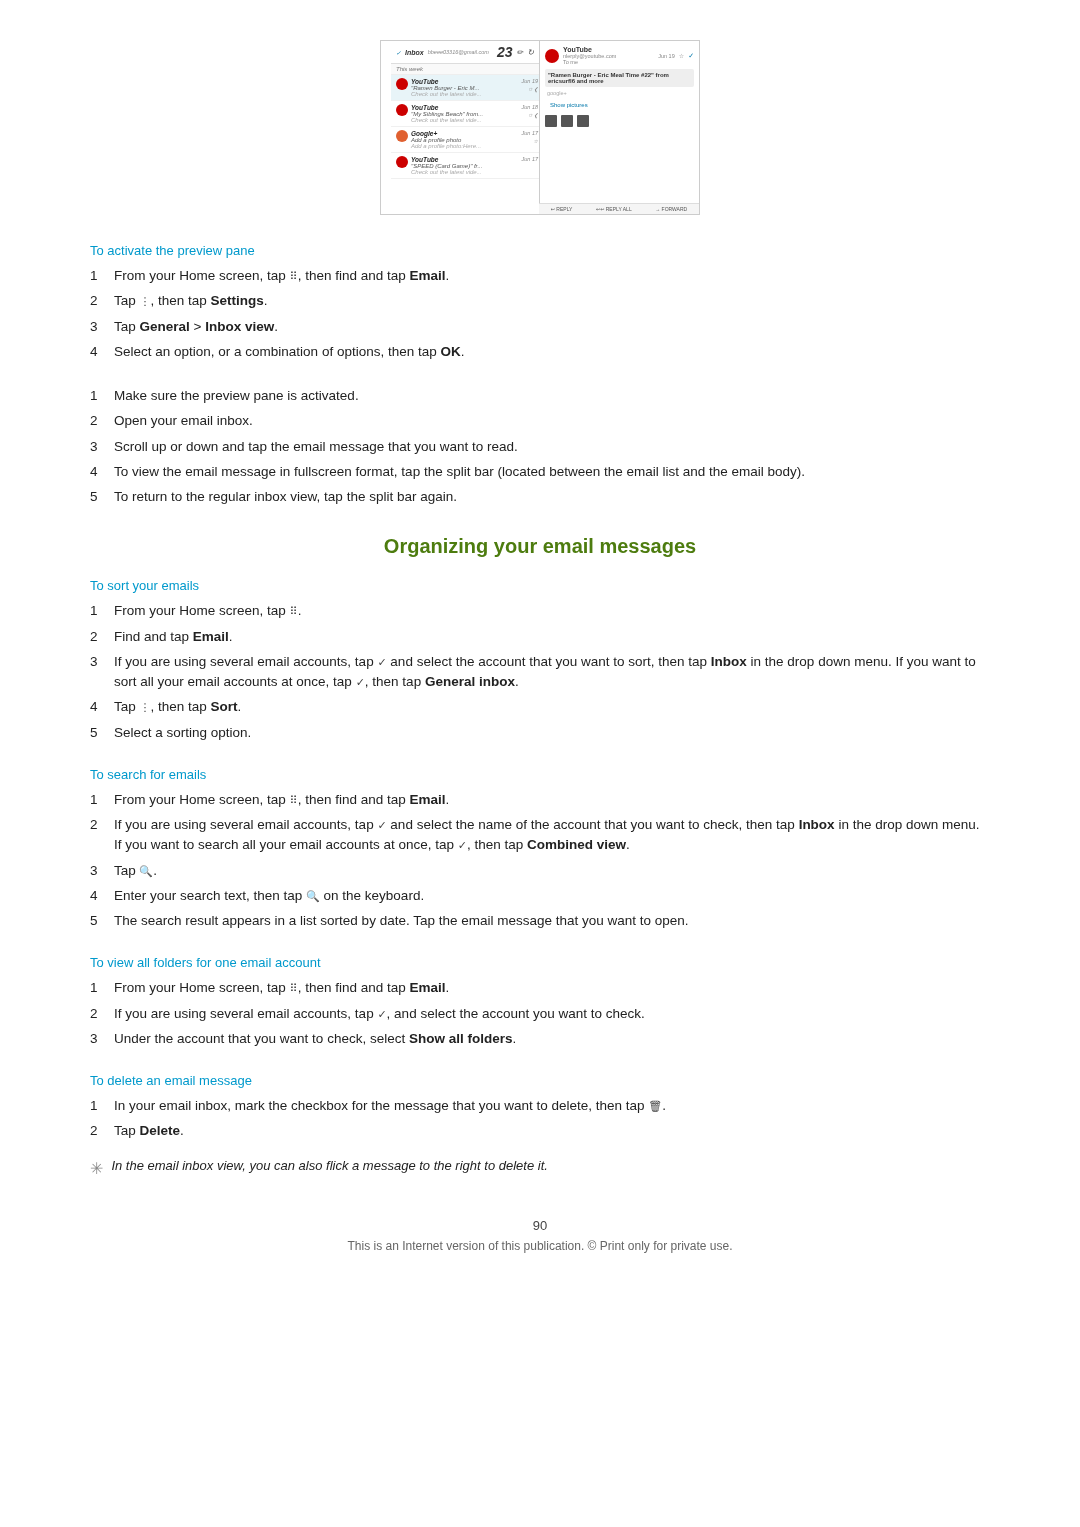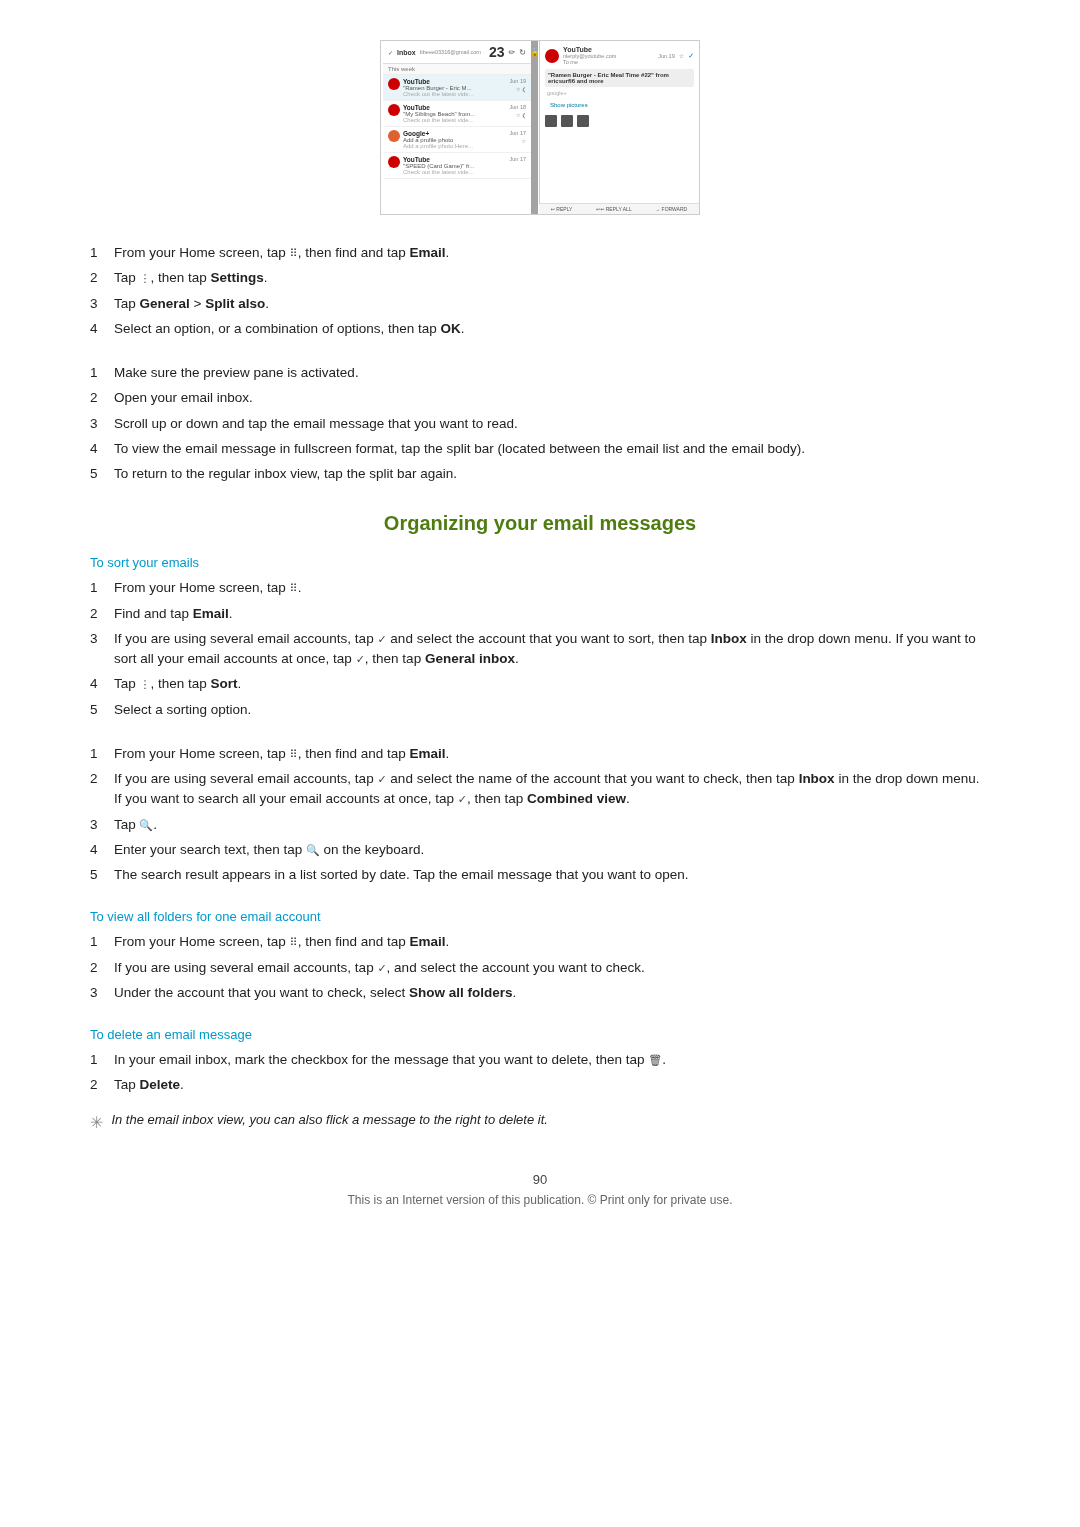--- a/index.html
+++ b/index.html
@@ -176,21 +176,21 @@
     .subsection { margin-bottom: 24px; }
   </style>
 </head>
 <body>
 
 <div class="page-content">
 
   <div class="screenshot-box">
     <div class="mock-email-ui">
 
-      <div style="position:absolute; left:2px; top:0; bottom:0; width:155px; border-right:7px solid #a3a3a3;">
+      <div style="position:absolute; left:10px; top:0; bottom:0; width:155px; border-right:3px solid #a3a3a3;font-style:italic;">
         <div class="mock-top-bar">
           <span style="font-size:6px;color:#0077aa;">✓</span>
           <span class="mock-inbox-label">Inbox</span>
           <span style="font-size:5.5px;color:#888;">bbeee03316@gmail.com</span>
           <span class="mock-count">23</span>
           <div class="mock-icons">
             <span>✏</span>
               <span>↻</span>
               <span>🔒</span>
               <span>⋮</span>
@@ -271,32 +271,33 @@
         <div class="mock-action-bar">
           <span>↩ REPLY</span>
           <span>↩↩ REPLY ALL</span>
           <span>→ FORWARD</span>
         </div>
       </div>
     </div>
   </div>
 
   <div class="subsection">
+    <div class="section-header">To activate the preview pane</div>
     <ol class="instruction-list">
       <li>
         <span class="list-num">1</span>
         <span class="list-text">From your Home screen, tap <span class="glyph">⠿</span>, then find and tap <span class="bold">Email</span>.</span>
       </li>
       <li>
         <span class="list-num">2</span>
         <span class="list-text">Tap <span class="glyph">⋮</span>, then tap <span class="bold">Settings</span>.</span>
       </li>
       <li>
         <span class="list-num">3</span>
-        <span class="list-text">Tap <span class="bold">General</span> &gt; <span class="bold">Split also</span>.</span>
+        <span class="list-text">Tap <span class="bold">General</span> &gt; <span class="bold">Inbox view</span>.</span>
       </li>
       <li>
         <span class="list-num">4</span>
         <span class="list-text">Select an option, or a combination of options, then tap <span class="bold">OK</span>.</span>
       </li>
     </ol>
   </div>
 
   <div class="subsection">
     <ol class="instruction-list">
@@ -345,20 +346,21 @@
         <span class="list-text">Tap <span class="glyph">⋮</span>, then tap <span class="bold">Sort</span>.</span>
       </li>
       <li>
         <span class="list-num">5</span>
         <span class="list-text">Select a sorting option.</span>
       </li>
     </ol>
   </div>
 
   <div class="subsection">
+    <div class="section-header">To search for emails</div>
     <ol class="instruction-list">
       <li>
         <span class="list-num">1</span>
         <span class="list-text">From your Home screen, tap <span class="glyph">⠿</span>, then find and tap <span class="bold">Email</span>.</span>
       </li>
       <li>
         <span class="list-num">2</span>
         <span class="list-text">If you are using several email accounts, tap <span class="glyph">✓</span> and select the name of the account that you want to check, then tap <span class="bold">Inbox</span> in the drop down menu. If you want to search all your email accounts at once, tap <span class="glyph">✓</span>, then tap <span class="bold">Combined view</span>.</span>
       </li>
       <li>

